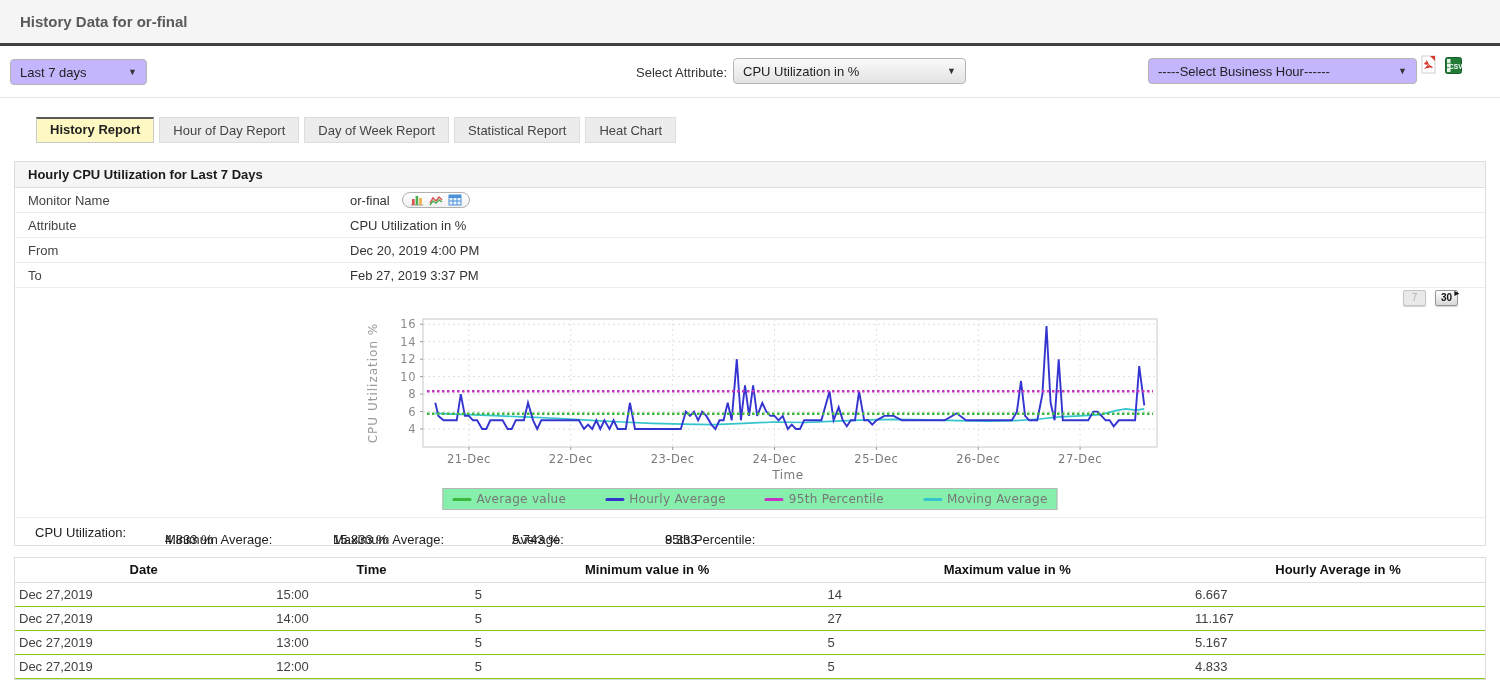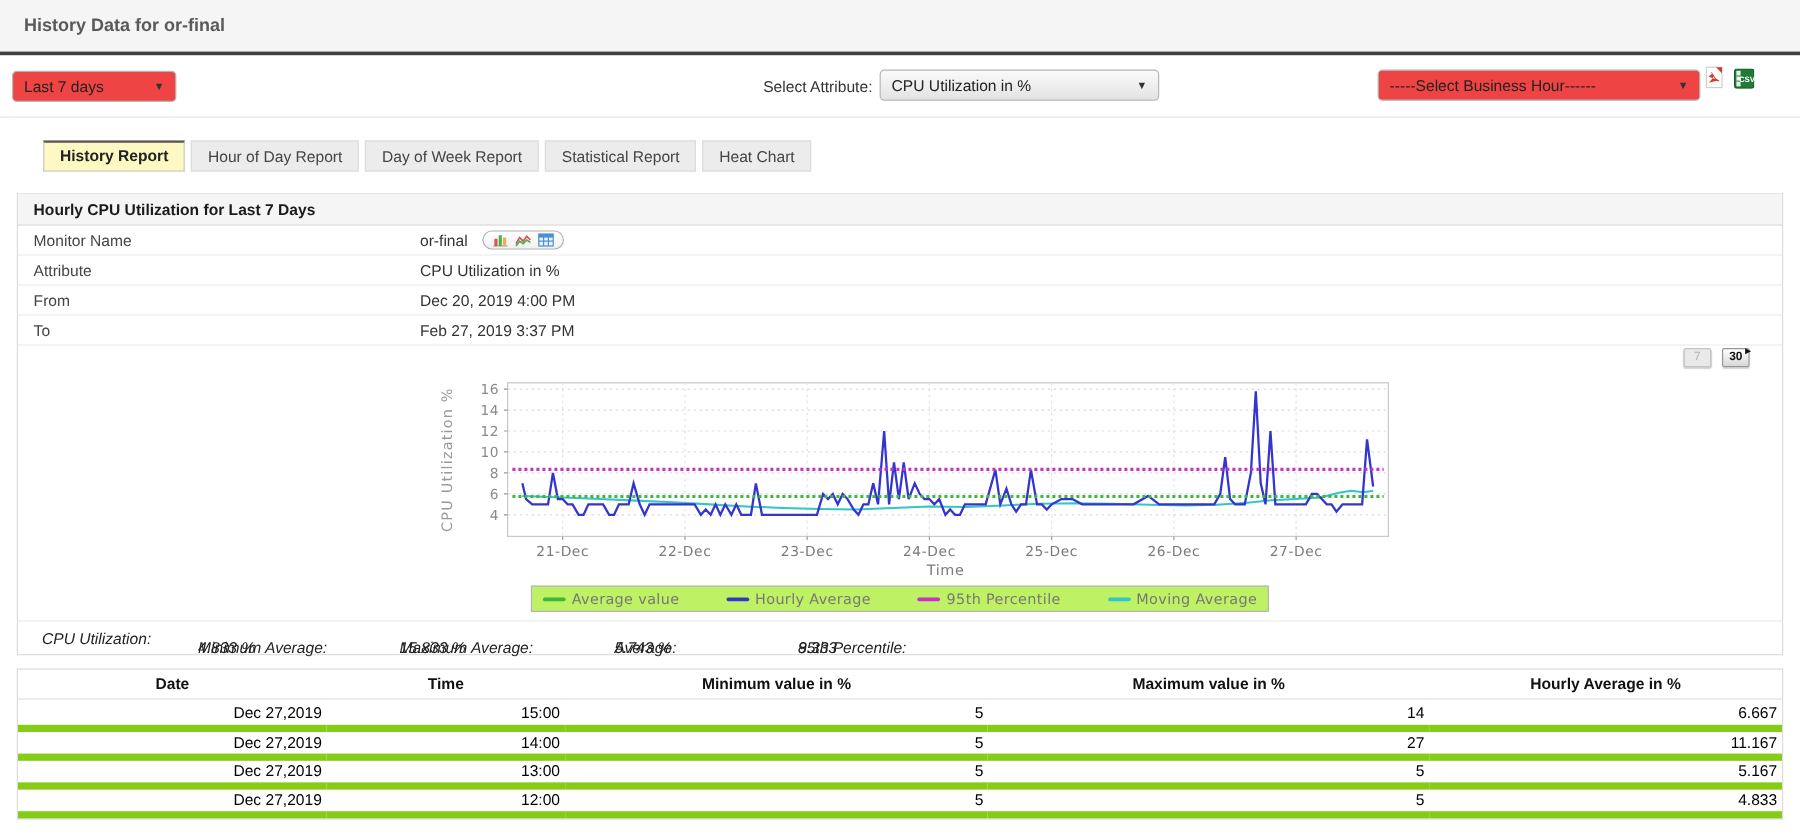--- a/index.html
+++ b/index.html
@@ -12,21 +12,21 @@
   .page-header {
     height: 46px; background: #f5f5f5; border-bottom: 3px solid #404040;
     display: flex; align-items: center; padding: 0 20px;
   }
   .page-title { font-size: 15px; font-weight: bold; color: #5a5a5a; }
 
   
   .toolbar { position: relative; height: 52px; border-bottom: 1px solid #e4e4e4; }
   .select {
     position: absolute; height: 26px; border: 1px solid #b5b5b5; border-radius: 4px;
-    background: #ef4444; display: flex; align-items: center; justify-content: space-between;
+    background: #c4b5fd; display: flex; align-items: center; justify-content: space-between;
     padding: 0 9px; font-size: 13px; color: #222; cursor: pointer;
   }
   .select .caret { font-size: 9px; color: #333; margin-left: 8px; }
   #range-select   { left: 10px;   top: 13px; width: 137px; }
   .attr-label     { position: absolute; left: 636px; top: 19px; color: #333; }
   #attr-select    { left: 733px;  top: 12px; width: 233px; background: linear-gradient(#fafafa, #e3e3e3); }
   #bh-select      { left: 1148px; top: 12px; width: 269px; }
   .export-icon { position: absolute; cursor: pointer; }
   #pdf-icon { left: 1421px; top: 9px; }
   #csv-icon { left: 1445px; top: 11px; }
@@ -64,48 +64,48 @@
     width: 23px; height: 16px; font-size: 10px; line-height: 14px; text-align: center;
     border-radius: 2px; box-shadow: 0 1px 1px rgba(0,0,0,0.18); cursor: pointer; position: relative;
     font-family: "Liberation Sans", sans-serif;
   }
   .btn-day.disabled { background: #e9e9e9; color: #b3b3b3; border: 1px solid #c5c5c5; }
   .btn-day.enabled  { background: linear-gradient(#fff, #d8d8d8); color: #111; font-weight: bold; border: 1px solid #969696; }
   .btn-day .arr { position: absolute; top: -5px; right: -2px; font-size: 6px; color: #111; }
   #chart-svg { position: absolute; left: 350px; top: 26px; }
   .chart-legend {
     position: absolute; top: 200px; left: 50%; transform: translateX(-50%);
-    display: flex; align-items: center; border: 1px solid #b5b5b5; background: #bef264;
+    display: flex; align-items: center; border: 1px solid #b5b5b5; background: #86efac;
     padding: 3px 9px; font-family: "DejaVu Sans", sans-serif; font-size: 12px;
     color: #777; letter-spacing: 0.3px; white-space: nowrap; gap: 32px;
   }
   .legend-swatch { display: inline-block; width: 19px; height: 3px; border-radius: 2px; margin: 0 5px 0 7px; }
   .legend-item:first-child .legend-swatch { margin-left: 0; }
   .legend-item { display: flex; align-items: center; }
 
   
   .stats-row { position: relative; height: 28px; border-top: 1px solid #ececec; color: #222; }
-  .stats-row span { position: absolute; top: 7px; white-space: nowrap; font-style: italic; }
+  .stats-row span { position: absolute; top: 7px; white-space: nowrap; }
   .stats-prefix { left: 20px; }
   .stat-0 { left: 150px; }
   .stat-1 { left: 318px; }
   .stat-2 { left: 497px; }
   .stat-3 { left: 650px; }
   .stat-label { margin-right: 7px; }
 
   
   .panel.table-panel { margin-top: 11px; }
   table.data { width: 100%; border-collapse: collapse; font-size: 13px; }
   table.data th {
     font-weight: bold; color: #111; text-align: center; padding: 4px 4px 5px;
     border-bottom: 1px solid #e0e0e0; height: 24px;
   }
   table.data td {
-    text-align: right; color: #000000; padding: 0 4px; height: 24px;
-    border-bottom: 6px solid #84cc16;
+    text-align: left; color: #404040; padding: 0 4px; height: 24px;
+    border-bottom: 1px solid #84cc16;
   }
   .c-date { width: 17.5%; } .c-time { width: 13.5%; } .c-min { width: 24%; }
   .c-max { width: 25%; } .c-avg { width: 20%; }
 </style>
 </head>
 <body>
 
 <div class="page-header">
   <div class="page-title">History Data for or-final</div>
 </div>

